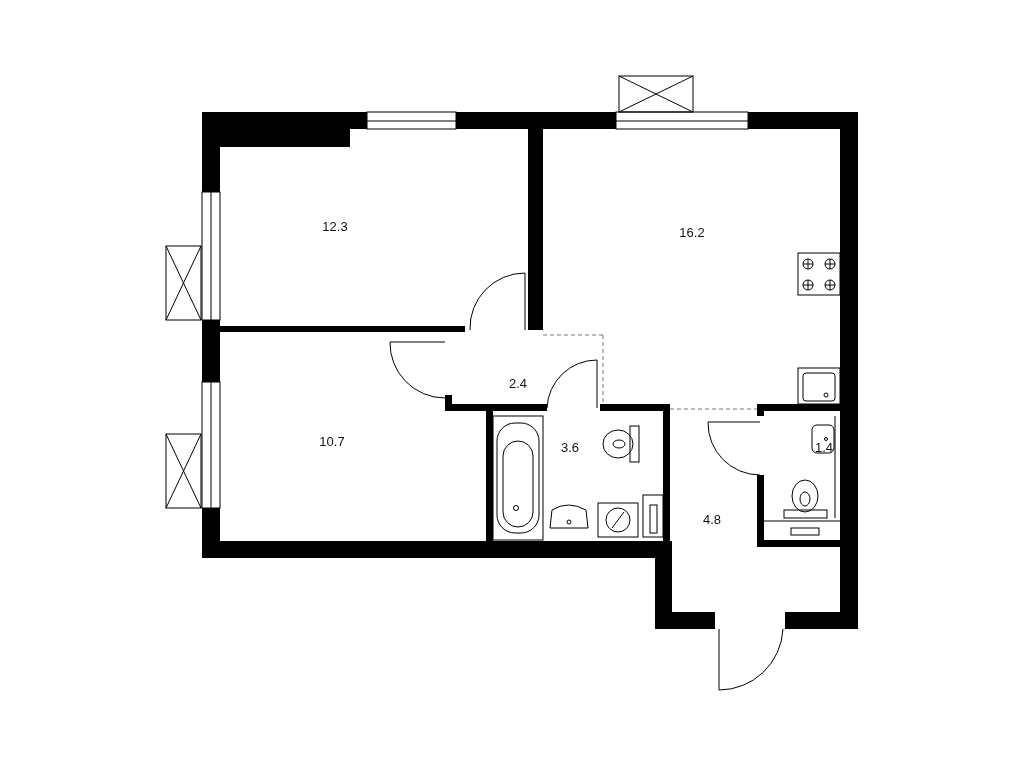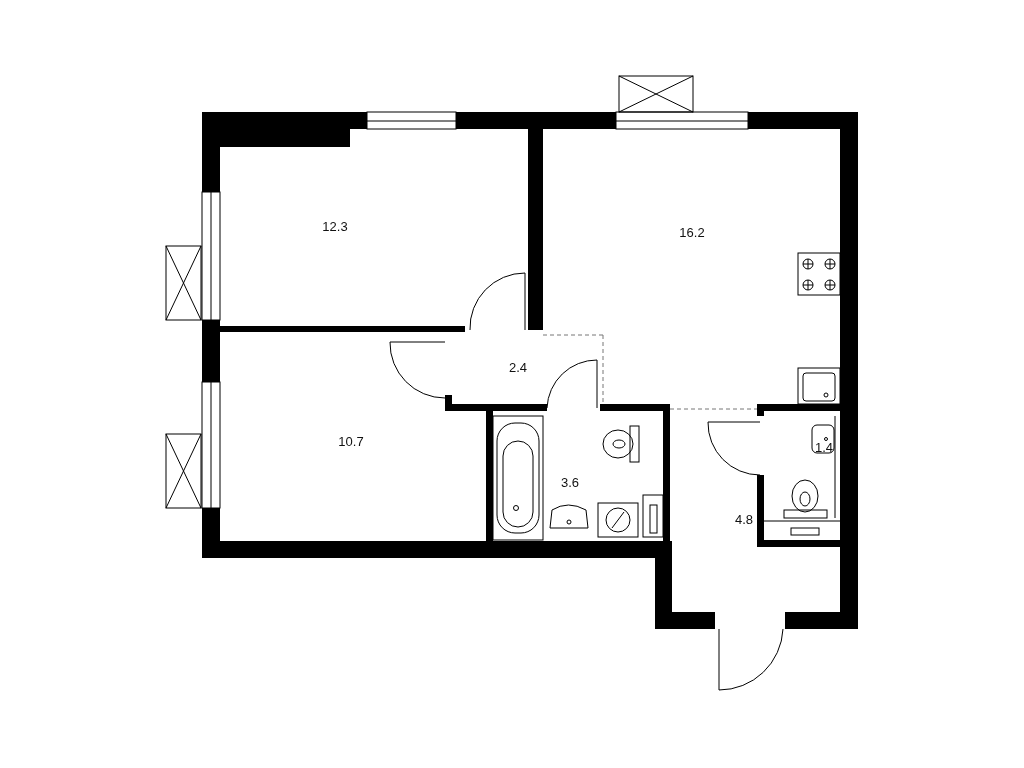--- a/index.html
+++ b/index.html
@@ -144,17 +144,17 @@
     <ellipse cx="805" cy="499" rx="5" ry="7"></ellipse>
     <rect x="784" y="510" width="43" height="8"></rect>
     <line x1="764" y1="521" x2="840" y2="521"></line>
     <rect x="791" y="528" width="28" height="7"></rect>
     <line x1="835" y1="416" x2="835" y2="518"></line>
   </g>
 </svg>
 
 <div class="label" style="left:335px;top:226px">12.3</div>
 <div class="label" style="left:692px;top:232px">16.2</div>
-<div class="label" style="left:518px;top:367px">2.4</div>
-<div class="label" style="left:351px;top:441px">10.7</div>
-<div class="label" style="left:570px;top:482px">3.6</div>
+<div class="label" style="left:518px;top:383px">2.4</div>
+<div class="label" style="left:332px;top:441px">10.7</div>
+<div class="label" style="left:570px;top:447px">3.6</div>
 <div class="label" style="left:824px;top:447px">1.4</div>
-<div class="label" style="left:744px;top:519px">4.8</div>
+<div class="label" style="left:712px;top:519px">4.8</div>
 
 </body></html>

